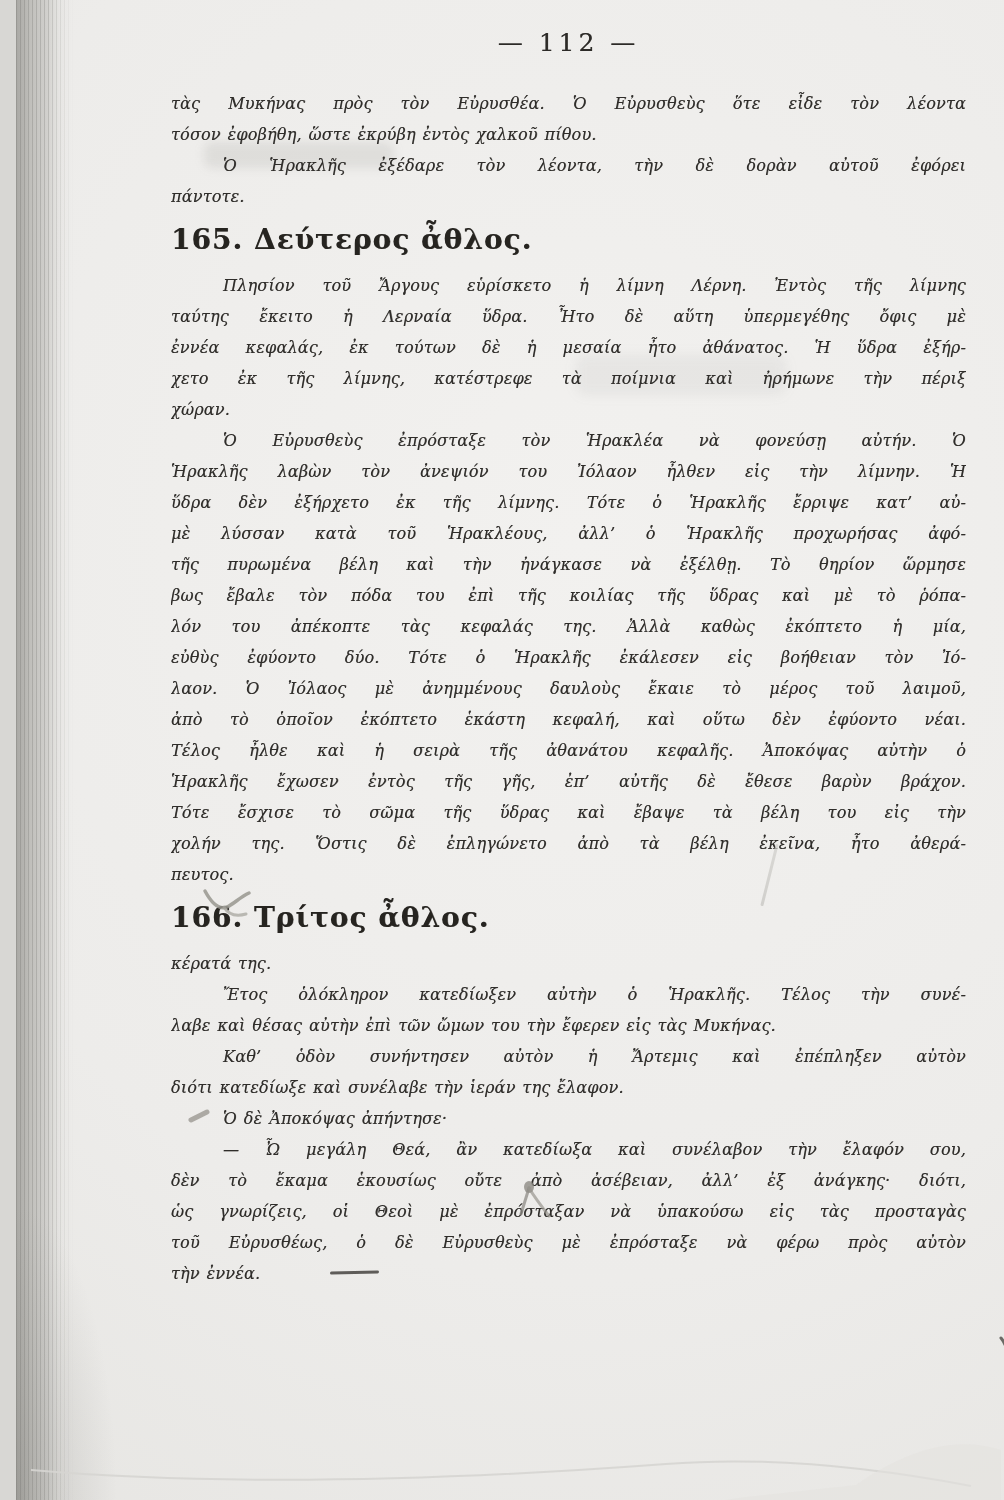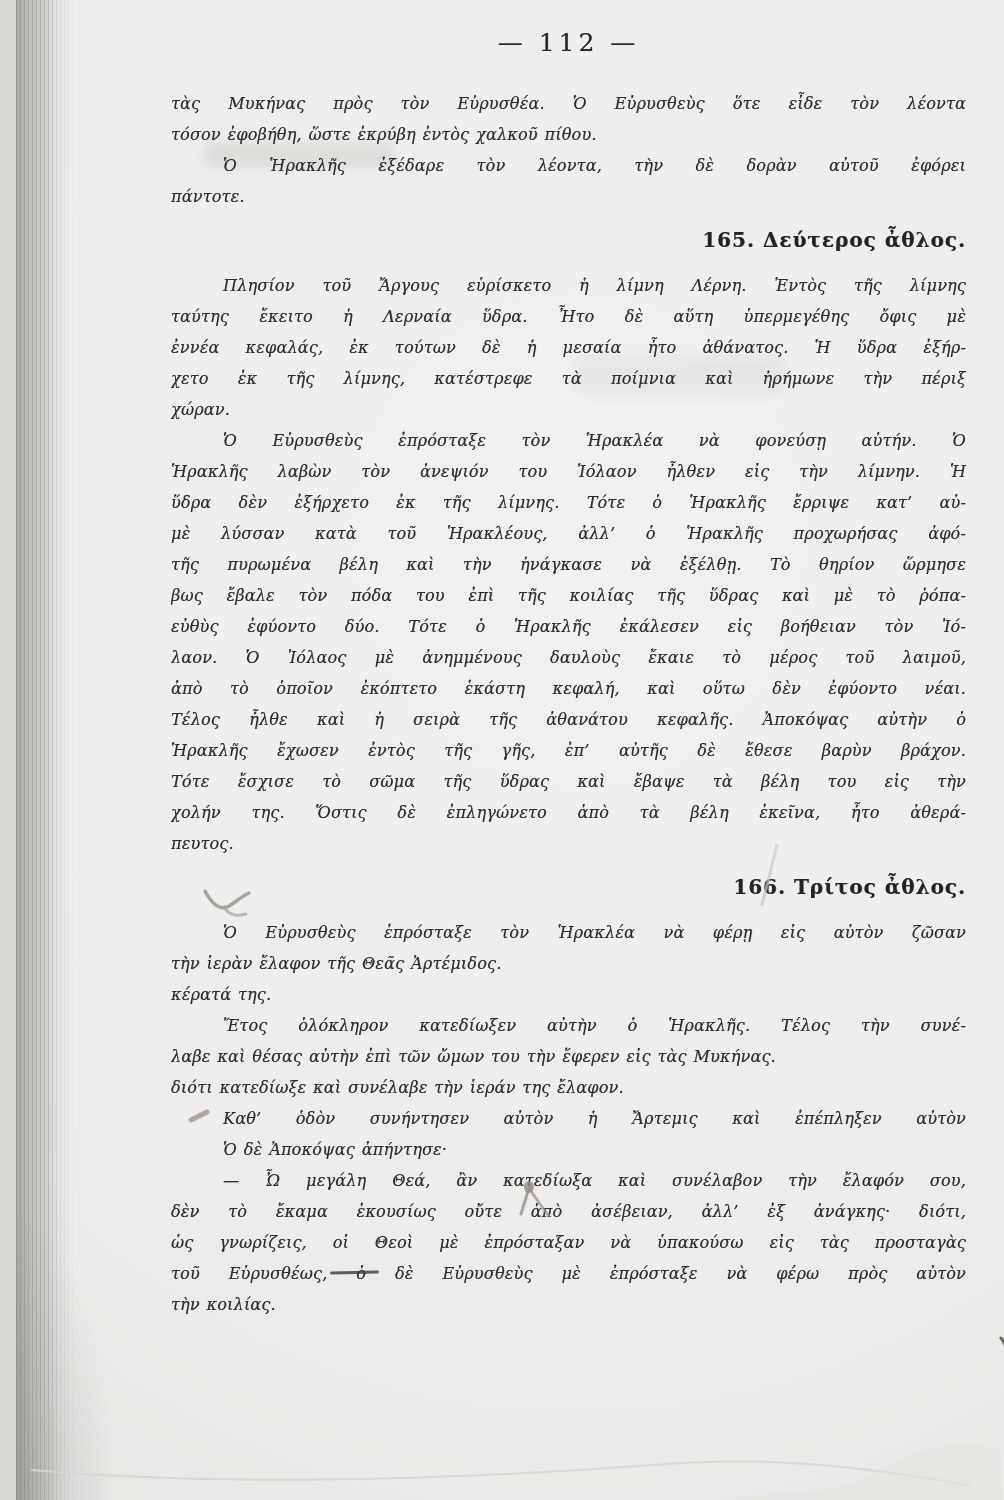--- a/index.html
+++ b/index.html
@@ -38,21 +38,21 @@
     font-size:16px;line-height:31px;height:31px;overflow:hidden;
     text-align:justify;text-align-last:justify;
     letter-spacing:.2px;word-spacing:1.5px;
     text-shadow:.3px .3px .5px rgba(46,44,41,.5);
     font-style:italic;
   }
   .line.end{text-align-last:left;}
   .line.ind{padding-left:52px;}
   .heading{
     height:36px;line-height:36px;margin:10px 0 12px 0;
-    text-align:right;font-weight:bold;font-size:20px;letter-spacing:1px;
+    text-align:left;font-weight:bold;font-size:28px;letter-spacing:1px;
     color:#262420;text-shadow:.4px .4px .6px rgba(38,36,32,.5);
   }
   .annot{position:absolute;}
   
   .ghost{
     position:absolute;left:188px;top:142px;width:190px;height:26px;
     background:rgba(118,116,110,.13);filter:blur(5px);border-radius:8px;
   }
   .ghost2{
     position:absolute;left:560px;top:355px;width:210px;height:40px;
@@ -98,54 +98,51 @@
         <div class="line">χετο ἐκ τῆς λίμνης, κατέστρεφε τὰ ποίμνια καὶ ἠρήμωνε τὴν πέριξ</div>
         <div class="line end">χώραν.</div>
       </div>
       <div class="para">
         <div class="line ind">Ὁ Εὐρυσθεὺς ἐπρόσταξε τὸν Ἡρακλέα νὰ φονεύσῃ αὐτήν. Ὁ</div>
         <div class="line">Ἡρακλῆς λαβὼν τὸν ἀνεψιόν του Ἰόλαον ἦλθεν εἰς τὴν λίμνην. Ἡ</div>
         <div class="line">ὕδρα δὲν ἐξήρχετο ἐκ τῆς λίμνης. Τότε ὁ Ἡρακλῆς ἔρριψε κατ’ αὐ-</div>
         <div class="line">μὲ λύσσαν κατὰ τοῦ Ἡρακλέους, ἀλλ’ ὁ Ἡρακλῆς προχωρήσας ἀφό-</div>
         <div class="line">τῆς πυρωμένα βέλη καὶ τὴν ἠνάγκασε νὰ ἐξέλθῃ. Τὸ θηρίον ὥρμησε</div>
         <div class="line">βως ἔβαλε τὸν πόδα του ἐπὶ τῆς κοιλίας τῆς ὕδρας καὶ μὲ τὸ ῥόπα-</div>
+        <div class="line">λόν του ἀπέκοπτε τὰς κεφαλάς της. Ἀλλὰ καθὼς ἐκόπτετο ἡ μία,</div>
         <div class="line">εὐθὺς ἐφύοντο δύο. Τότε ὁ Ἡρακλῆς ἐκάλεσεν εἰς βοήθειαν τὸν Ἰό-</div>
         <div class="line">λαον. Ὁ Ἰόλαος μὲ ἀνημμένους δαυλοὺς ἔκαιε τὸ μέρος τοῦ λαιμοῦ,</div>
         <div class="line">ἀπὸ τὸ ὁποῖον ἐκόπτετο ἑκάστη κεφαλή, καὶ οὕτω δὲν ἐφύοντο νέαι.</div>
         <div class="line">Τέλος ἦλθε καὶ ἡ σειρὰ τῆς ἀθανάτου κεφαλῆς. Ἀποκόψας αὐτὴν ὁ</div>
         <div class="line">Ἡρακλῆς ἔχωσεν ἐντὸς τῆς γῆς, ἐπ’ αὐτῆς δὲ ἔθεσε βαρὺν βράχον.</div>
         <div class="line">Τότε ἔσχισε τὸ σῶμα τῆς ὕδρας καὶ ἔβαψε τὰ βέλη του εἰς τὴν</div>
         <div class="line">χολήν της. Ὅστις δὲ ἐπληγώνετο ἀπὸ τὰ βέλη ἐκεῖνα, ἦτο ἀθερά-</div>
         <div class="line end">πευτος.</div>
       </div>
       <div class="heading">166. Τρίτος ἆθλος.</div>
       <div class="para">
-        <div class="line ind">Ὁ Εὐρυσθεὺς ἐπρόσταξε τὸν Ἡρακλέα νὰ φέρῃ εἰς αὐτὸν ζῶσαν</div>
-        <div class="line end">τὴν ἱερὰν ἔλαφον τῆς Θεᾶς Ἀρτέμιδος.</div>
-      </div>
-      <div class="para">
         <div class="line end">κέρατά της.</div>
       </div>
       <div class="para">
         <div class="line ind">Ἔτος ὁλόκληρον κατεδίωξεν αὐτὴν ὁ Ἡρακλῆς. Τέλος τὴν συνέ-</div>
         <div class="line end">λαβε καὶ θέσας αὐτὴν ἐπὶ τῶν ὤμων του τὴν ἔφερεν εἰς τὰς Μυκήνας.</div>
       </div>
       <div class="para">
+        <div class="line ind">Καθ’ ὁδὸν συνήντησεν αὐτὸν ἡ Ἄρτεμις καὶ ἐπέπληξεν αὐτὸν</div>
         <div class="line end">διότι κατεδίωξε καὶ συνέλαβε τὴν ἱεράν της ἔλαφον.</div>
-        <div class="line ind">Καθ’ ὁδὸν συνήντησεν αὐτὸν ἡ Ἄρτεμις καὶ ἐπέπληξεν αὐτὸν</div>
       </div>
       <div class="para">
         <div class="line end ind">Ὁ δὲ Ἀποκόψας ἀπήντησε·</div>
       </div>
       <div class="para">
         <div class="line ind">— Ὦ μεγάλη Θεά, ἂν κατεδίωξα καὶ συνέλαβον τὴν ἔλαφόν σου,</div>
         <div class="line">δὲν τὸ ἔκαμα ἑκουσίως οὔτε ἀπὸ ἀσέβειαν, ἀλλ’ ἐξ ἀνάγκης· διότι,</div>
         <div class="line">ὡς γνωρίζεις, οἱ Θεοὶ μὲ ἐπρόσταξαν νὰ ὑπακούσω εἰς τὰς προσταγὰς</div>
         <div class="line">τοῦ Εὐρυσθέως, ὁ δὲ Εὐρυσθεὺς μὲ ἐπρόσταξε νὰ φέρω πρὸς αὐτὸν</div>
-        <div class="line end">τὴν κοιλίας.</div>
+        <div class="line end">τὴν ἐννέα.</div>
       </div>
     </div>
 
   <svg class="annot" style="left:184px;top:886px;" width="54" height="36">
     <path d="M5 5 C 12 18, 19 24, 27 21 C 34 18, 40 11, 49 7" stroke="#98968f" stroke-width="3.5" fill="none" stroke-linecap="round" opacity="0.85"></path>
     <path d="M24 21 C 28 28, 35 31, 46 28" stroke="#a3a19a" stroke-width="3" fill="none" stroke-linecap="round" opacity="0.7"></path>
   </svg>
 
   <svg class="annot" style="left:500px;top:1180px;" width="38" height="40">
     <ellipse cx="13" cy="7" rx="5" ry="6" fill="#8d8b85" opacity="0.8"></ellipse>

